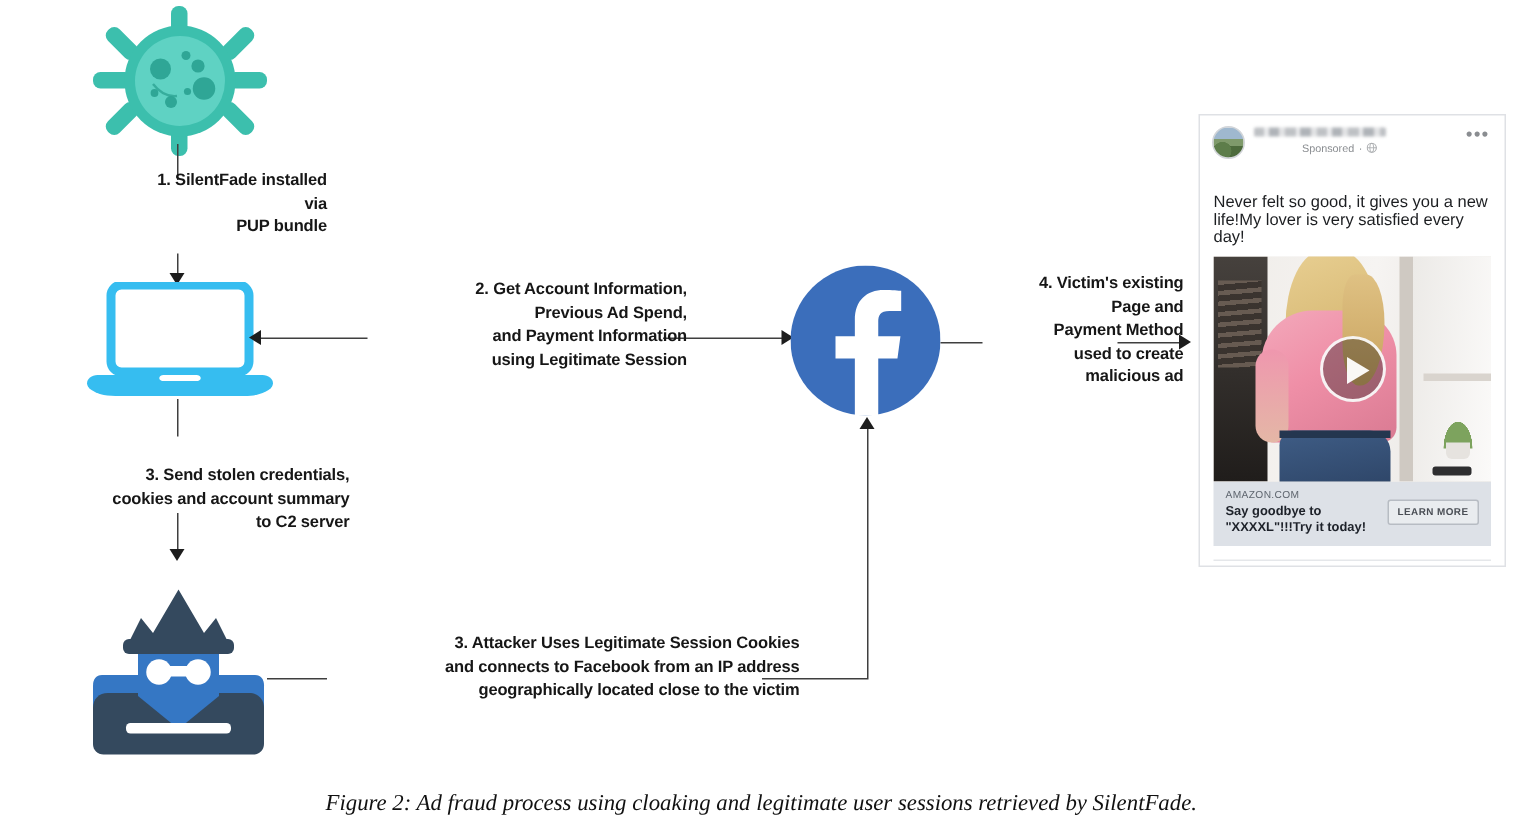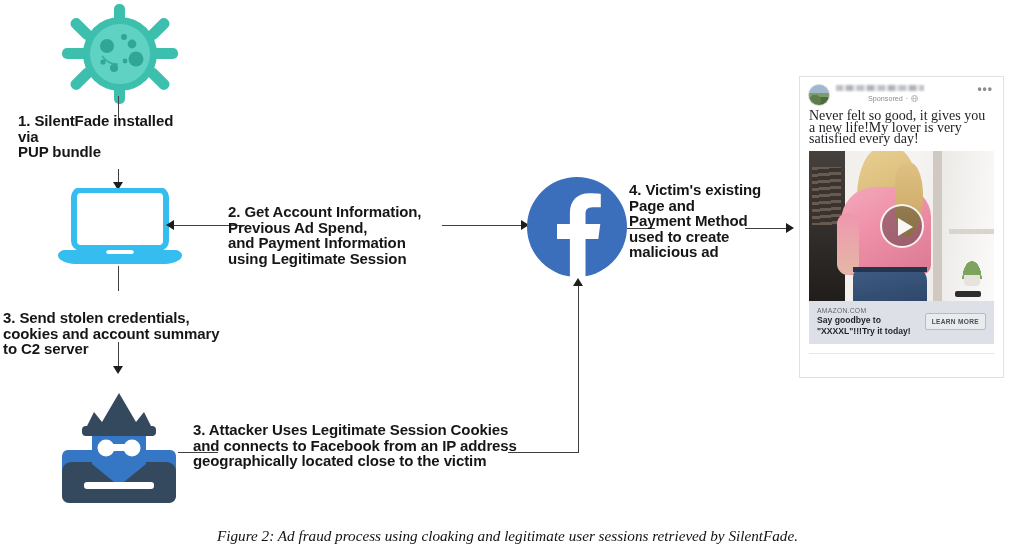--- a/index.html
+++ b/index.html
@@ -8,24 +8,24 @@
     font-family:"Liberation Sans", sans-serif;
     -webkit-font-smoothing:antialiased;
   }
   .abs{position:absolute;}
 
   
   .flow-label{
     position:absolute;
     font-family:"Liberation Sans", sans-serif;
     font-weight:bold;
-    font-size:15px;
+    font-size:11px;
     line-height:15.6px;
     color:#161616;
-    text-align:left;
+    text-align:right;
     white-space:pre-line;
     letter-spacing:-0.1px;
   }
 
   
   .hline{position:absolute;height:0;border-top:1.4px solid #3f3f3f;}
   .vline{position:absolute;width:0;border-left:1.4px solid #3f3f3f;}
 
   .arrowhead{position:absolute;width:0;height:0;}
   .ah-down{border-left:5px solid transparent;border-right:5px solid transparent;border-top:8px solid #1d1d1d;}
@@ -59,22 +59,22 @@
     display:flex;align-items:center;gap:3px;
     font-family:"Liberation Sans", sans-serif;
     padding-left:32px;
   }
   .ad-globe{width:7px;height:7px;opacity:.75;display:block;}
   .ad-dots{
     flex:0 0 auto;color:#8a8d91;font-size:12px;line-height:9px;
     letter-spacing:1px;padding-right:2px;padding-top:1px;font-weight:bold;
   }
   .ad-body{
-    padding:2px 9px 6px 9px;font-size:14px;line-height:11.6px;
-    color:#1c1e21;font-family:Liberation Serif, serif;
+    padding:2px 9px 6px 9px;font-size:11px;line-height:11.6px;
+    color:#1c1e21;font-family:Liberation Sans, sans-serif;margin-top:20px;
   }
   .ad-media{
     position:relative;width:185px;height:150px;margin:0 9px;
     background:
       linear-gradient(180deg,#f2efec 0%, #e9e5e1 100%);
     overflow:hidden;
   }
   
   .m-wall{position:absolute;inset:0;background:linear-gradient(100deg,#efece8 0%,#f6f4f2 52%,#e4e1dd 100%);}
   .m-closetdark{position:absolute;left:0;top:0;width:36px;height:150px;background:linear-gradient(180deg,#46413d,#201d1b);}
@@ -182,21 +182,21 @@
     <path d="M8 62 h110 c6 0 10 6 4 10 c-3 2 -8 4 -16 4 H20 c-8 0 -13 -2 -16 -4 c-6 -4 -2 -10 4 -10 z" fill="#36bdf0"></path>
     <path d="M52 62 h22 c3 0 4 3 1 4 H51 c-3 -1 -2 -4 1 -4 z" fill="#ffffff"></path>
   </svg>
 </div>
 
 <div class="hline" style="left:170px;top:225px;width:75px;"></div>
 <div class="hline" style="left:442px;top:225px;width:85px;"></div>
 <div class="arrowhead ah-left" style="left:166px;top:220px;"></div>
 <div class="arrowhead ah-right" style="left:521px;top:220px;"></div>
 
-<div class="flow-label" style="left:228px;top:204px;width:230px;">2. Get Account Information,
+<div class="flow-label" style="left:228px;top:186px;width:230px;">2. Get Account Information,
 Previous Ad Spend,
 and Payment Information
 using Legitimate Session</div>
 
 <div class="vline" style="left:118px;top:266px;height:25px;"></div>
 <div class="vline" style="left:118px;top:342px;height:27px;"></div>
 <div class="arrowhead ah-down" style="left:113px;top:366px;"></div>
 
 <div class="flow-label" style="left:3px;top:310px;width:230px;">3. Send stolen credentials,
 cookies and account summary

